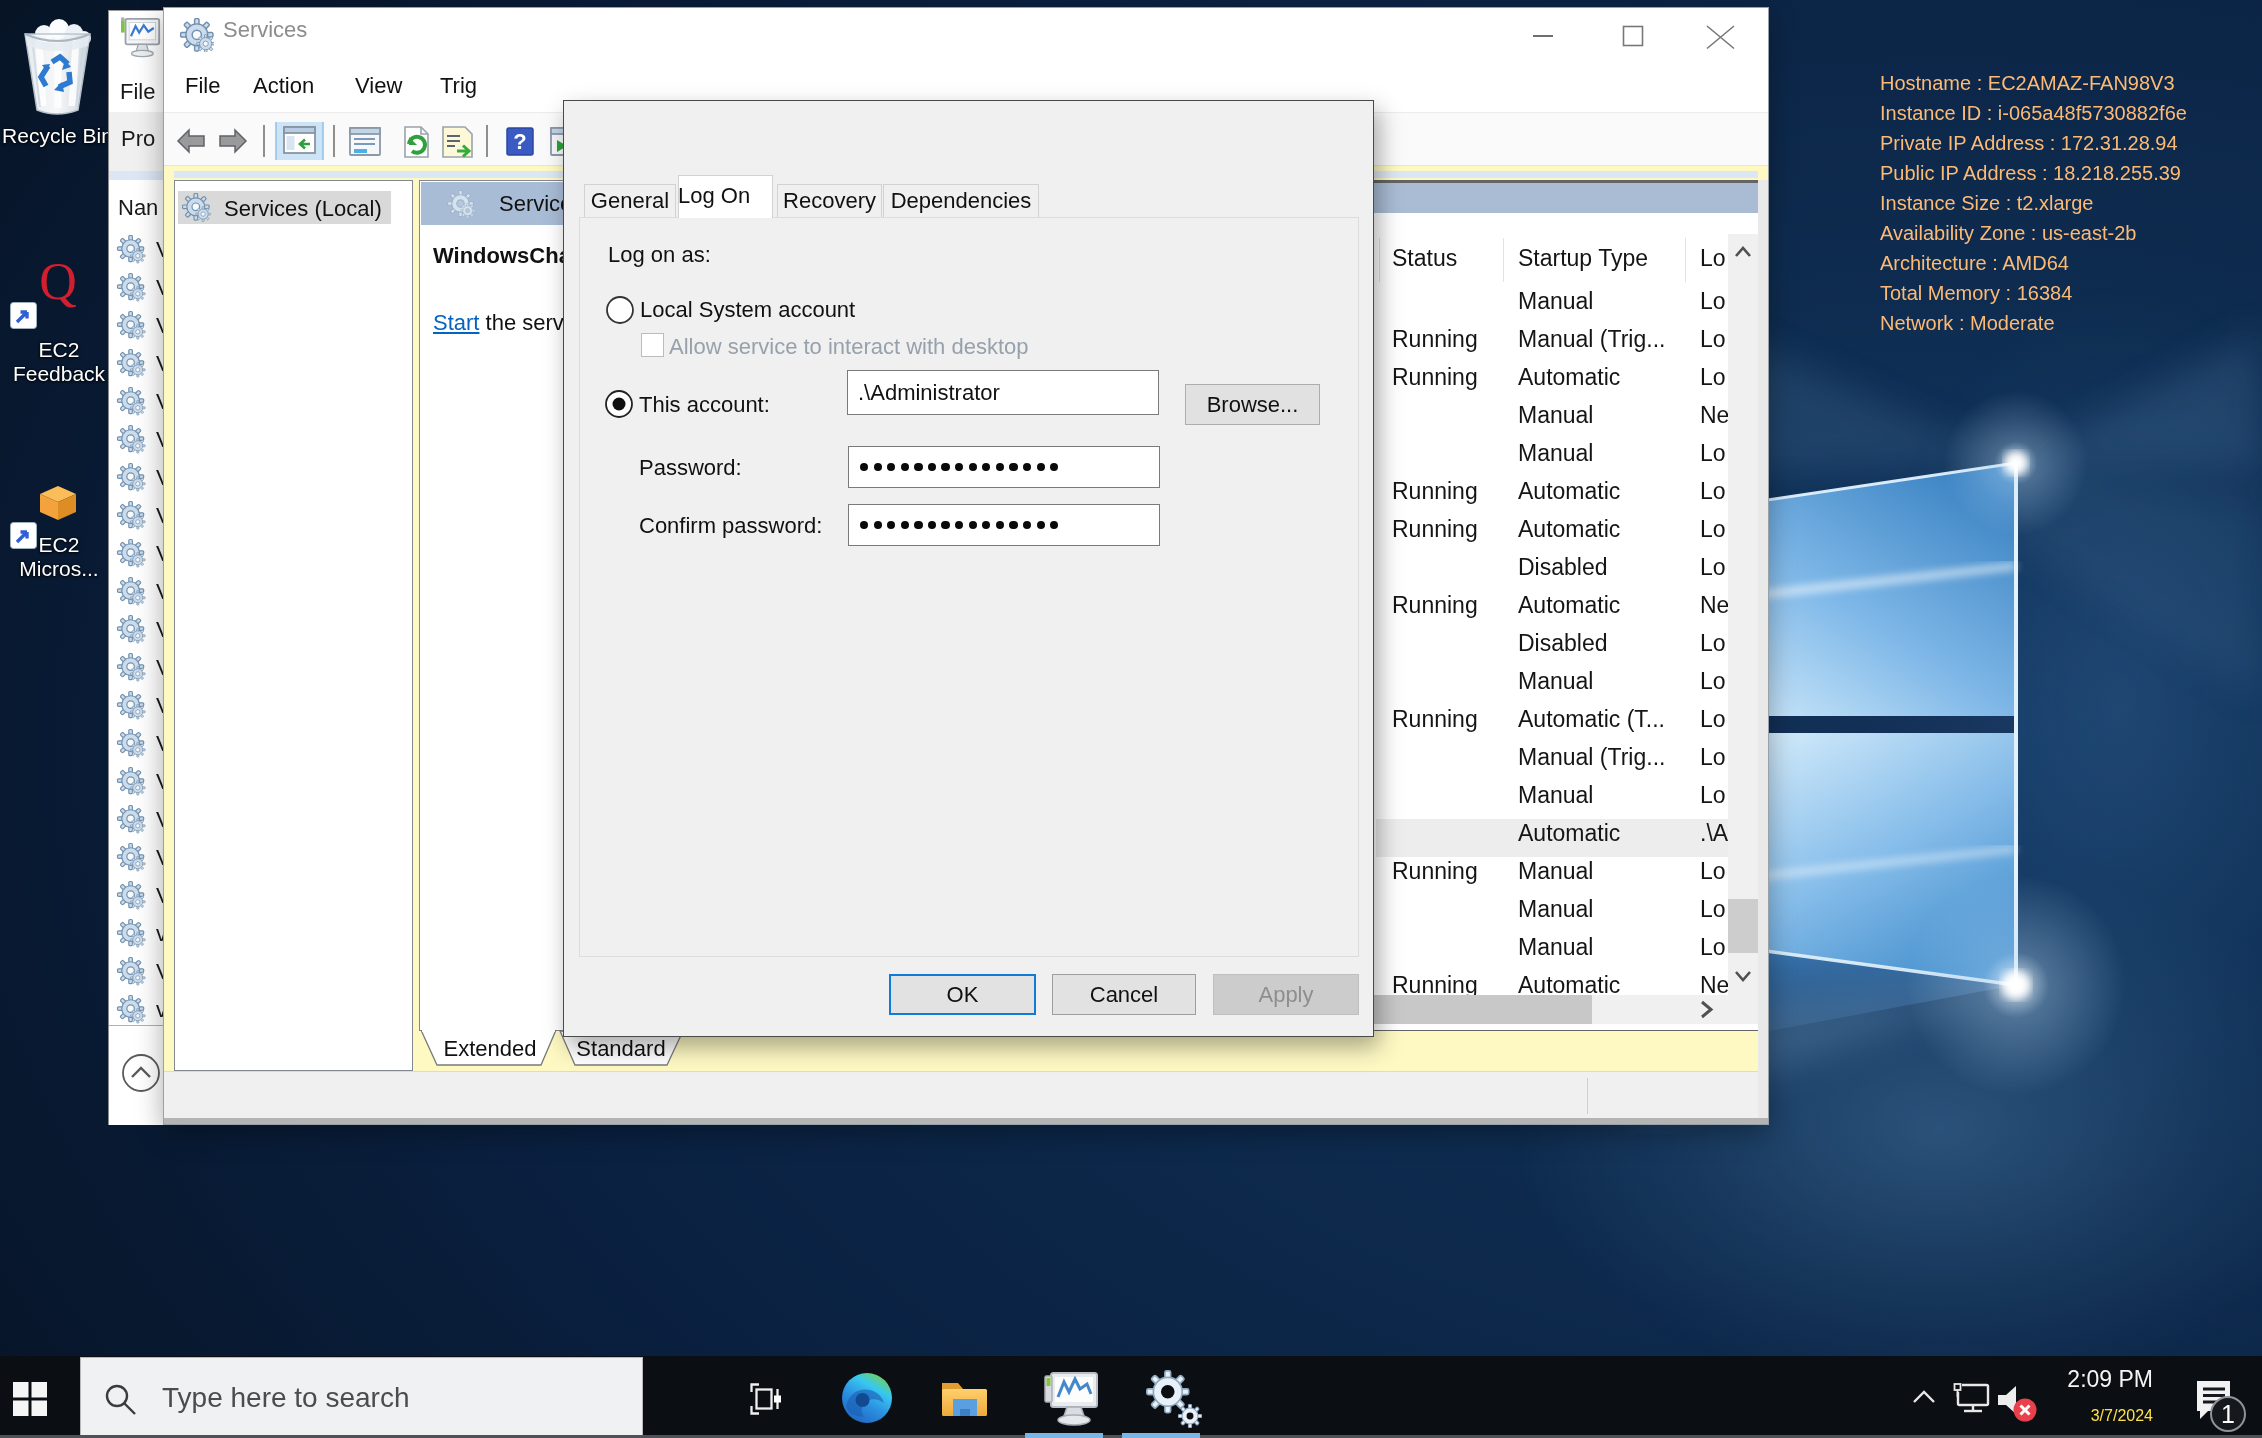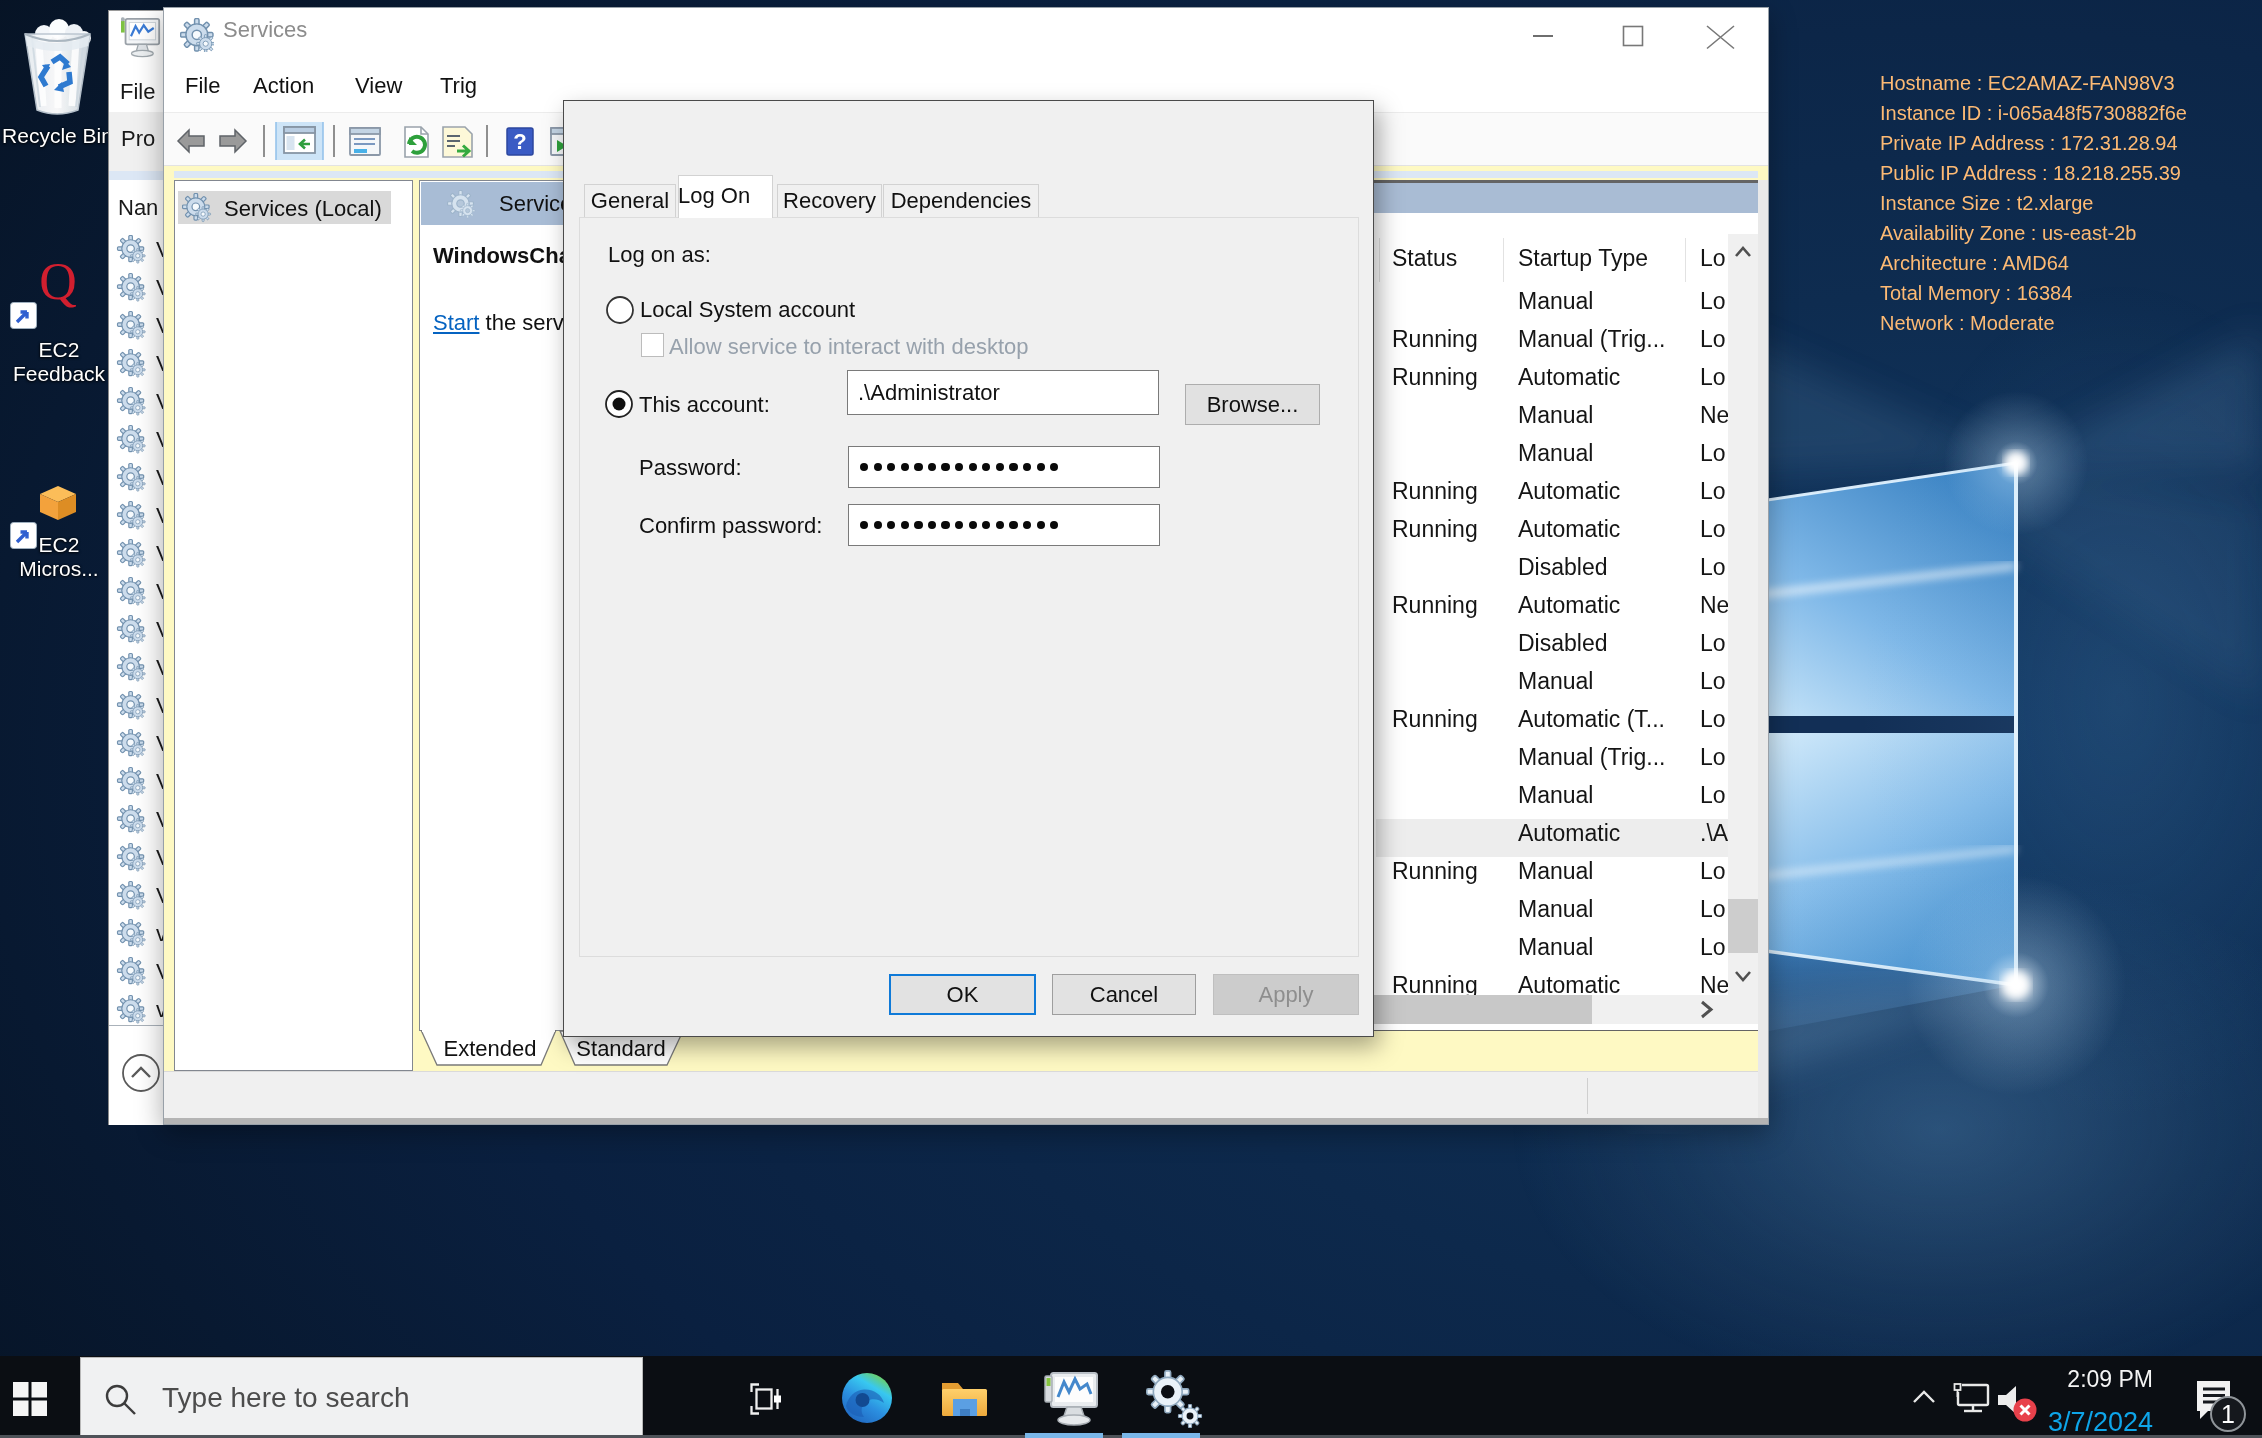--- a/index.html
+++ b/index.html
@@ -662,21 +662,21 @@
     <rect x="2" y="0" width="9" height="9" fill="#0b0e13"></rect>
     <rect x="3.5" y="1" width="6" height="6" fill="none" stroke="#e8e8e8" stroke-width="1.8"></rect>
     <line x1="6.5" y1="7" x2="6.5" y2="14" stroke="#e8e8e8" stroke-width="1.8"></line>
   </svg>
   <svg class="abs" style="left:1996px;top:27px" width="50" height="40" viewBox="0 0 50 40">
     <path d="M2,12 h8 l10,-9 v28 l-10,-9 h-8 z" fill="#ededed"></path>
     <circle cx="29" cy="27" r="11.5" fill="#e8414b"></circle>
     <path d="M24.5,22.5 L33.5,31.5 M33.5,22.5 L24.5,31.5" stroke="#ffffff" stroke-width="3"></path>
   </svg>
   <div class="abs" style="left:1975px;top:10px;width:178px;font-size:23px;color:#f5f5f5;text-align:right;">2:09 PM</div>
-  <div class="abs" style="left:1975px;top:51px;width:178px;font-size:27px;color:#0ea5e9;text-align:right;">3/7/2024</div>
+  <div class="abs" style="left:1975px;top:51px;width:178px;font-size:16px;color:#fde047;text-align:right;">3/7/2024</div>
   <svg class="abs" style="left:2194px;top:23px" width="56" height="56" viewBox="0 0 56 56">
     <path d="M3,2 h33 v30 h-22 l-8,8 v-8 h-3 z" fill="#f2f2f2"></path>
     <line x1="9" y1="10" x2="31" y2="10" stroke="#15181d" stroke-width="3"></line>
     <line x1="9" y1="16.5" x2="31" y2="16.5" stroke="#15181d" stroke-width="3"></line>
     <line x1="9" y1="23" x2="26" y2="23" stroke="#15181d" stroke-width="3"></line>
     <circle cx="34" cy="35" r="17" fill="#15181d" stroke="#8f9499" stroke-width="2"></circle>
     <text x="34" y="44" font-size="25" fill="#ffffff" text-anchor="middle" font-family="Liberation Sans">1</text>
   </svg>
 </div>
 

